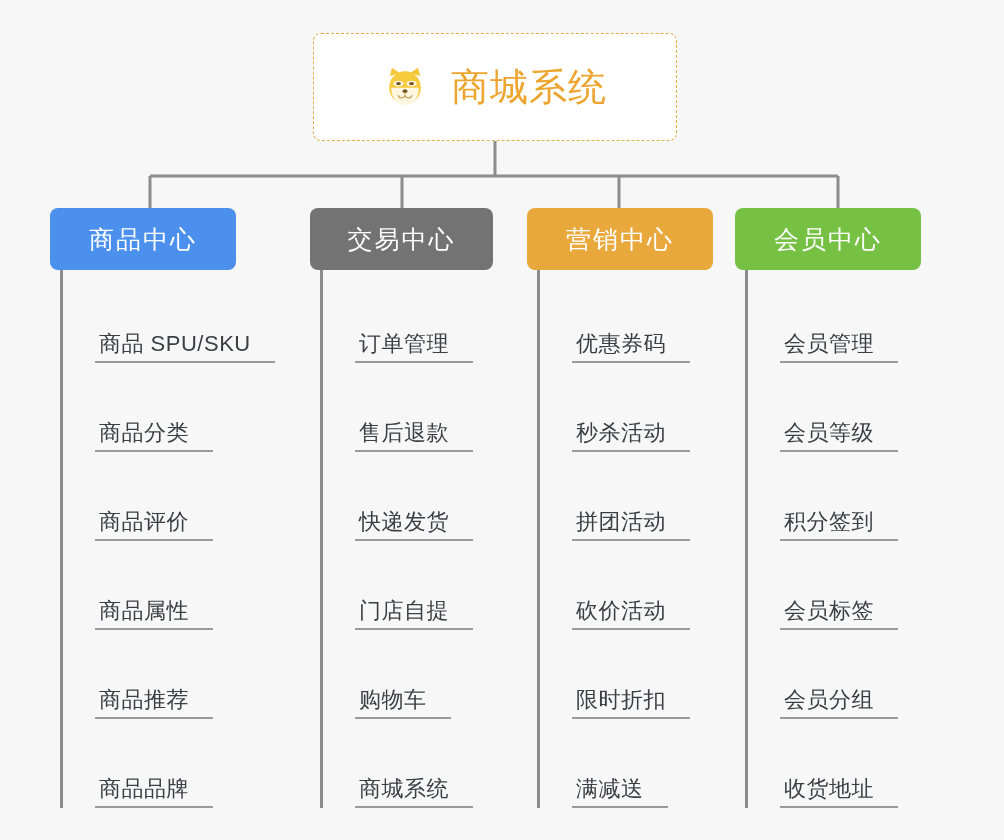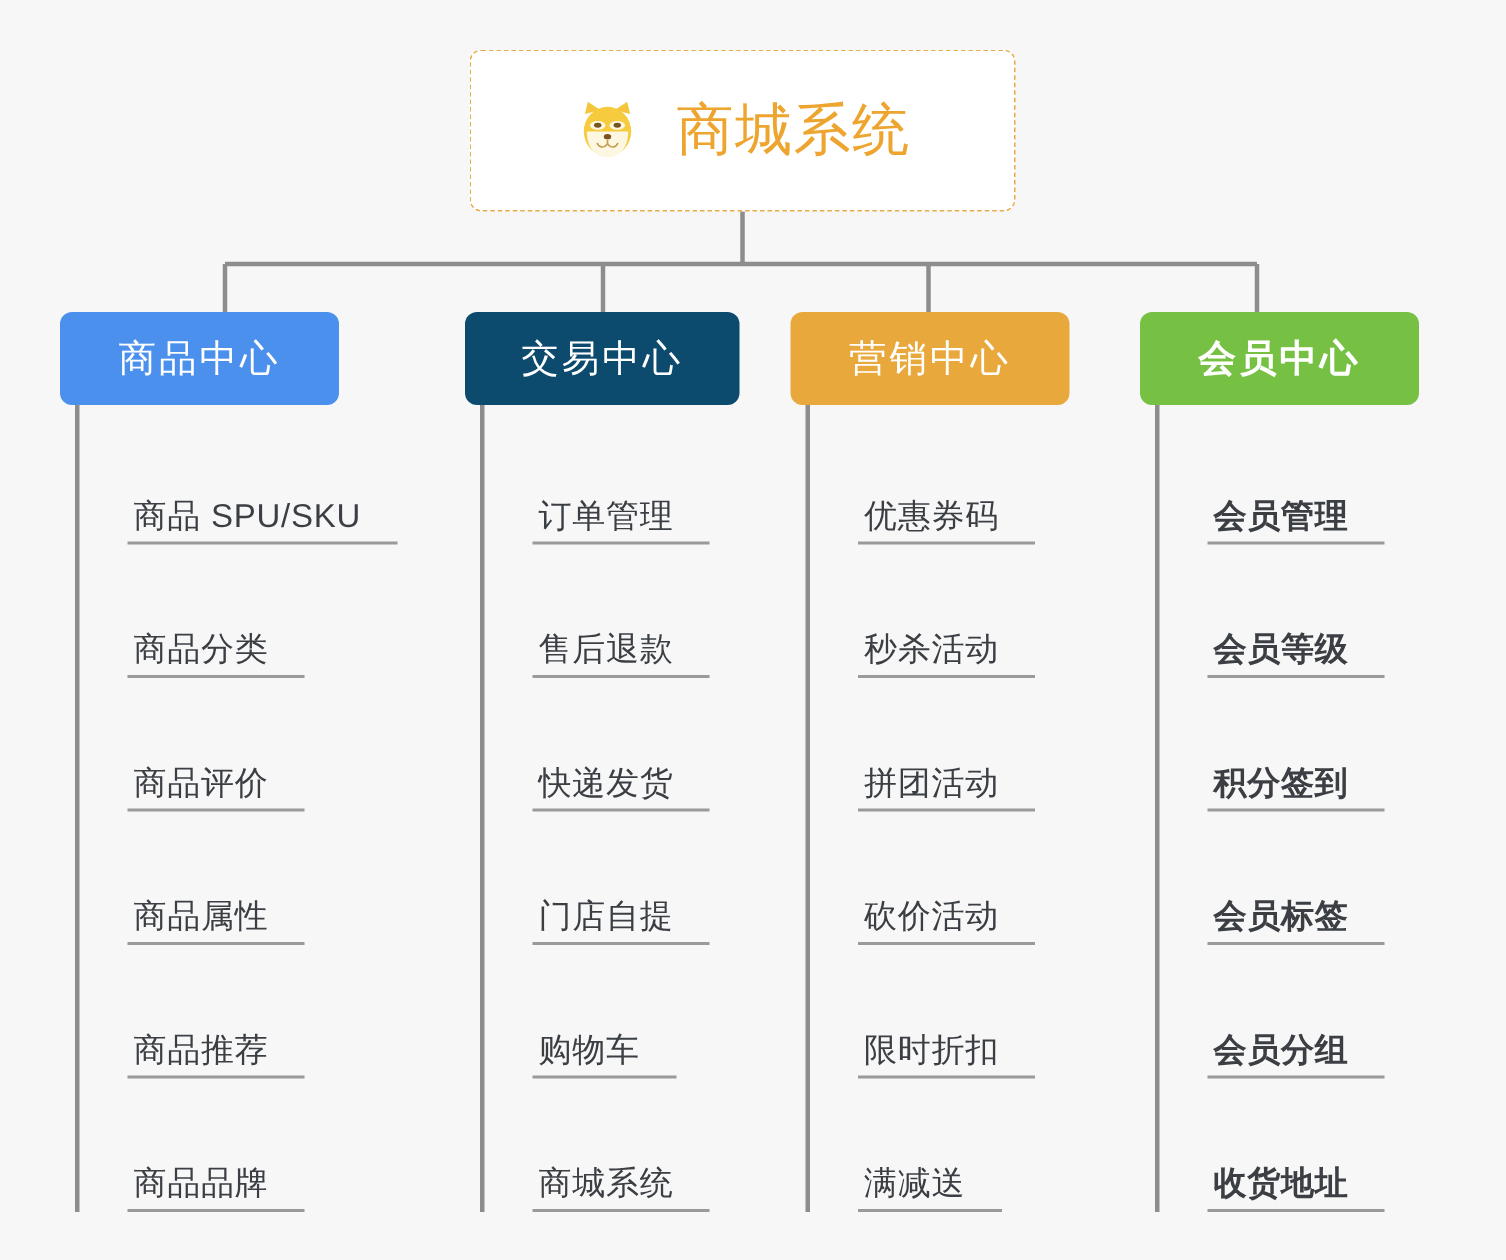--- a/index.html
+++ b/index.html
@@ -143,21 +143,21 @@
 
       <ellipse cx="32" cy="38" rx="3.6" ry="2.6" fill="#7a5420"></ellipse>
 
       <path d="M32 41 L32 45" stroke="#c59a4e" stroke-width="1.6" fill="none"></path>
       <path d="M32 45 C28 50 23 48 22 44" stroke="#c59a4e" stroke-width="1.6" fill="none"></path>
       <path d="M32 45 C36 50 41 48 42 44" stroke="#c59a4e" stroke-width="1.6" fill="none"></path>
     </svg>
     <span class="root-label">商城系统</span>
   </div>
 
-<div class="branch" style="left: 40px;">
+<div class="branch" style="left: 50px;">
       <div class="branch-head" style="background: rgb(74, 144, 236); width: 186px;">
         <span class="branch-head-label">商品中心</span>
       </div>
       <div class="leaf-list">
         <div class="leaf-item">
           <div class="leaf-inner"><span class="leaf-label">商品 SPU/SKU</span></div>
         </div>
         <div class="leaf-item">
           <div class="leaf-inner"><span class="leaf-label">商品分类</span></div>
         </div>
@@ -169,21 +169,21 @@
         </div>
         <div class="leaf-item">
           <div class="leaf-inner"><span class="leaf-label">商品推荐</span></div>
         </div>
         <div class="leaf-item">
           <div class="leaf-inner"><span class="leaf-label">商品品牌</span></div>
         </div>
       </div>
     </div>
     <div class="branch" style="left: 310px;">
-      <div class="branch-head" style="background: #0c4a6e; width: 183px;">
+      <div class="branch-head" style="background: #737373; width: 183px;">
         <span class="branch-head-label">交易中心</span>
       </div>
       <div class="leaf-list">
         <div class="leaf-item">
           <div class="leaf-inner"><span class="leaf-label">订单管理</span></div>
         </div>
         <div class="leaf-item">
           <div class="leaf-inner"><span class="leaf-label">售后退款</span></div>
         </div>
         <div class="leaf-item">
@@ -218,21 +218,21 @@
           <div class="leaf-inner"><span class="leaf-label">砍价活动</span></div>
         </div>
         <div class="leaf-item">
           <div class="leaf-inner"><span class="leaf-label">限时折扣</span></div>
         </div>
         <div class="leaf-item">
           <div class="leaf-inner"><span class="leaf-label">满减送</span></div>
         </div>
       </div>
     </div>
-    <div class="branch" style="left: 760px; font-weight: bold;">
+    <div class="branch" style="left: 735px;">
       <div class="branch-head" style="background: rgb(118, 192, 68); width: 186px;">
         <span class="branch-head-label">会员中心</span>
       </div>
       <div class="leaf-list">
         <div class="leaf-item">
           <div class="leaf-inner"><span class="leaf-label">会员管理</span></div>
         </div>
         <div class="leaf-item">
           <div class="leaf-inner"><span class="leaf-label">会员等级</span></div>
         </div>

